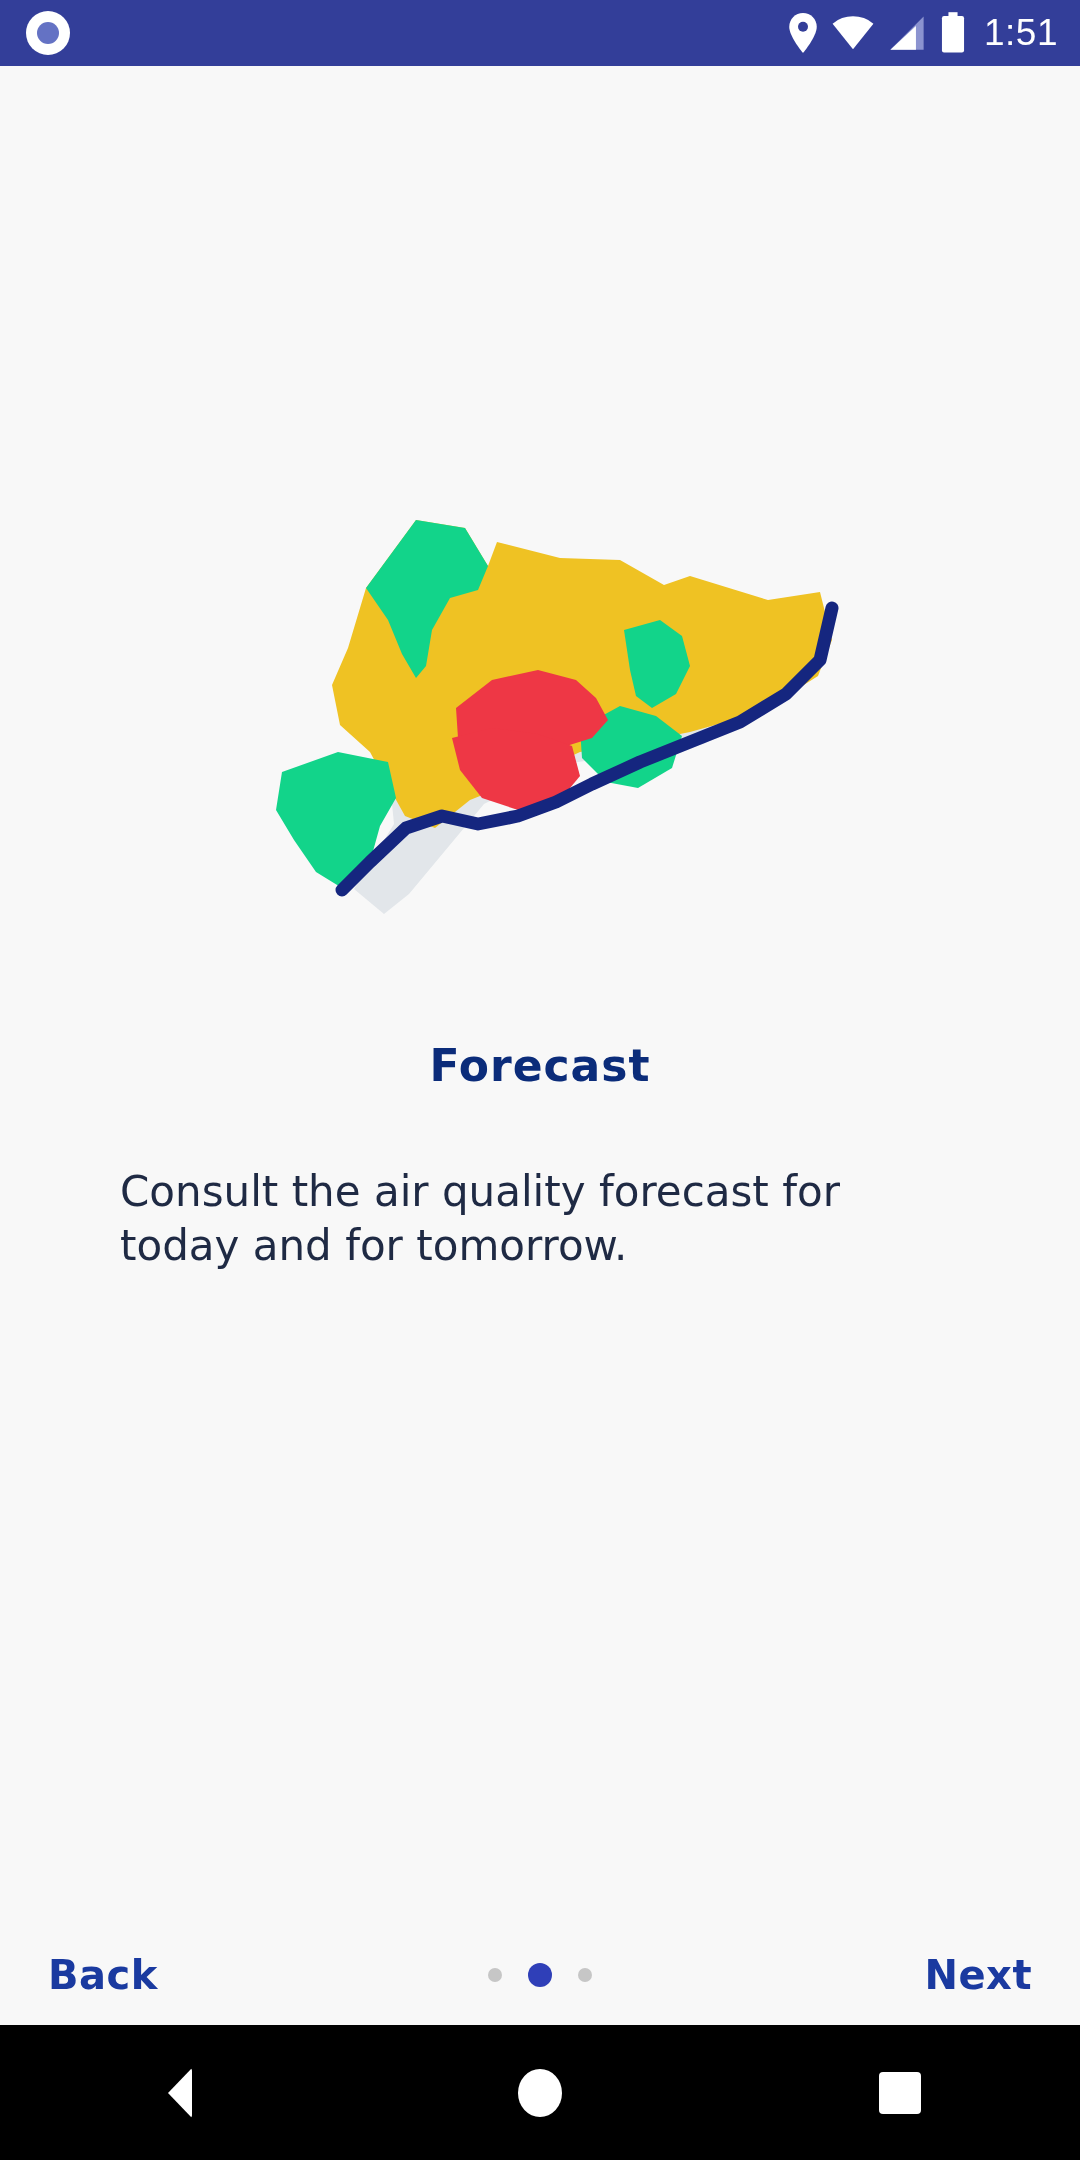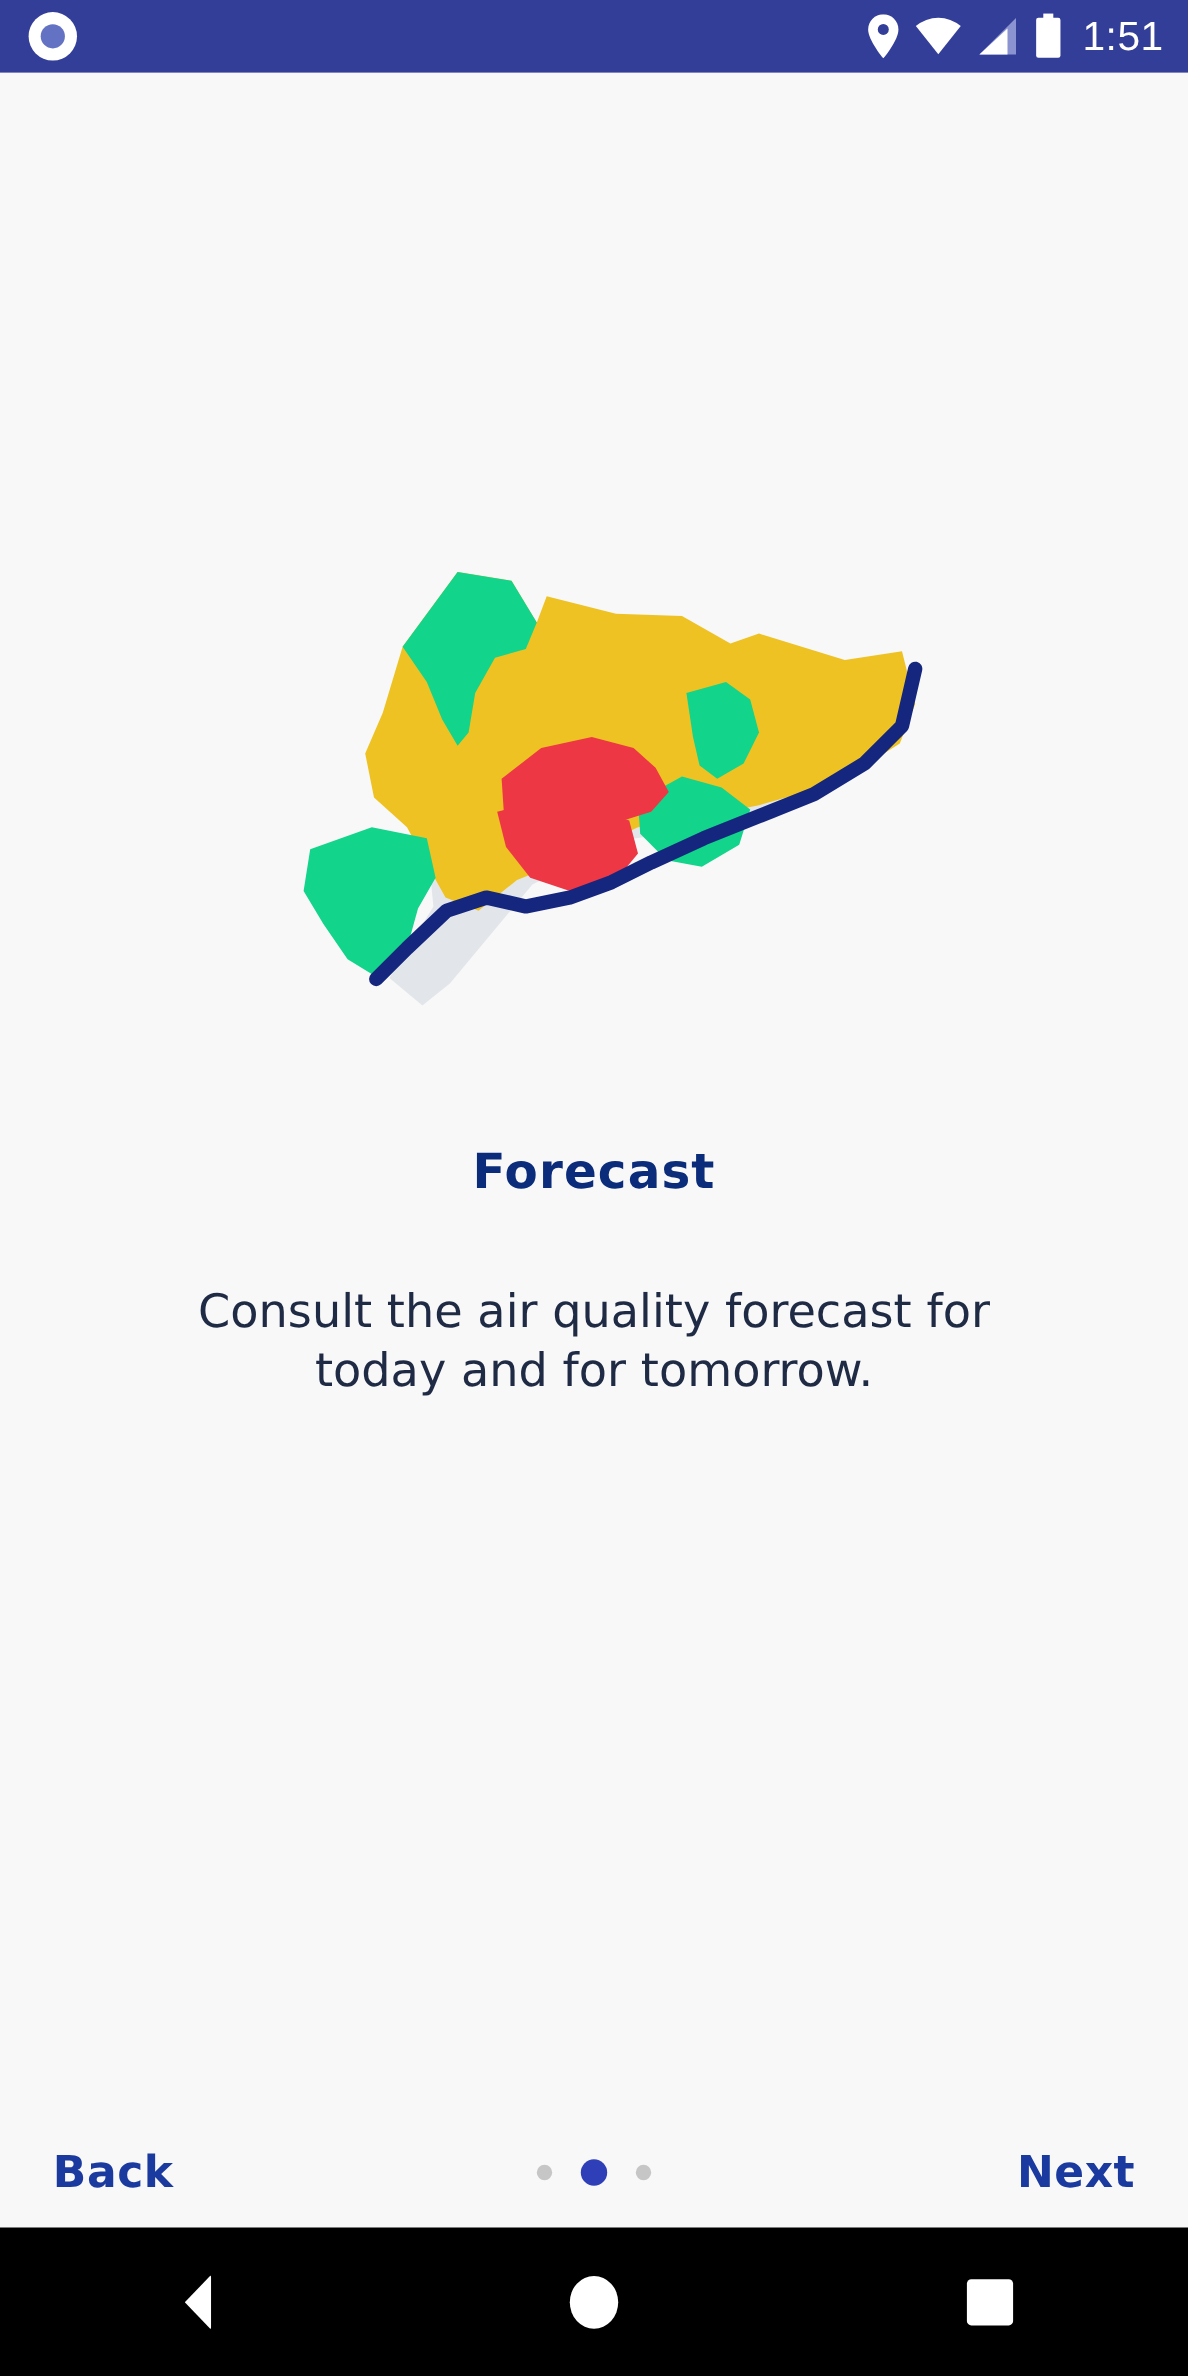--- a/index.html
+++ b/index.html
@@ -93,21 +93,20 @@
     font-weight: bold;
     letter-spacing: 1px;
     color: #0b2c7a;
     font-family: "DejaVu Sans", sans-serif;
   }
   #page-subtitle {
     position: absolute;
     top: 1165px;
     left: 120px;
     width: 840px;
-    text-align: center;
     font-size: 42px;
     line-height: 54px;
     color: #1f2a44;
     font-family: "DejaVu Sans", sans-serif;
   }
 
   
   #bottom-bar {
     position: absolute;
     left: 0;

